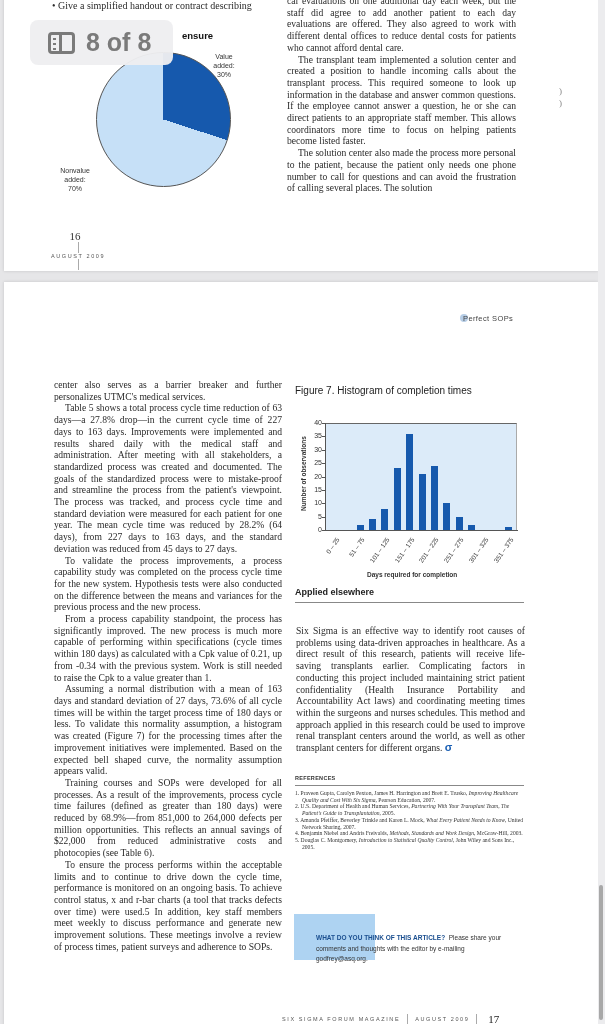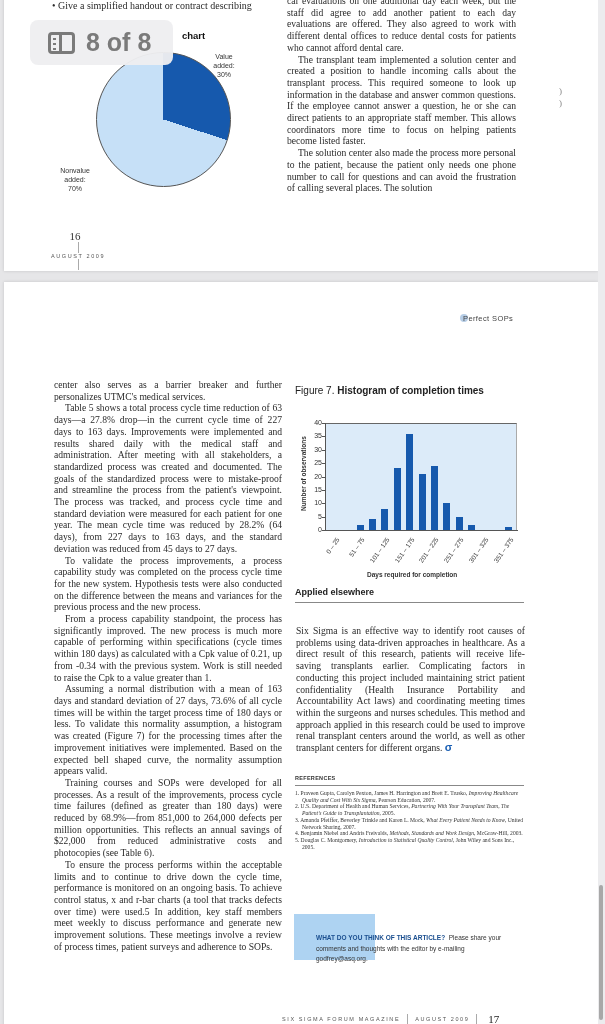--- a/index.html
+++ b/index.html
@@ -34,21 +34,21 @@
   .badge-icon span { position: absolute; left: 2px; width: 3px; height: 2px; background: #7a7a7a; }
   .badge-text { font-family: "Liberation Sans", sans-serif; font-weight: bold; font-size: 25px; color: #7a7a7a; }
 
   .bracket-marks { position: absolute; left: 555px; top: 95px; font-size: 9px; color: #888; line-height: 12px; }
 
   
   .running-head { position: absolute; left: 456px; top: 32px; font-family: "Liberation Sans", sans-serif; font-size: 7.5px; color: #444; letter-spacing: 0.4px; }
   .running-head .dot { display: inline-block; width: 8px; height: 8px; border-radius: 50%; background: #b6cde6; margin-right: -5px; vertical-align: -1px; }
   .p2-left { position: absolute; left: 50px; top: 97px; width: 228px; }
   .fig-title { position: absolute; left: 291px; top: 103px; width: 230px; font-family: "Liberation Sans", sans-serif; font-size: 10px; line-height: 11px; color: #222; }
-  .fig-title b { font-weight: bold; }
+  .fig-title b { font-weight: normal; }
   .fig-title .l2 { display: block; padding-left: 57px; font-weight: bold; }
 
   .hist { position: absolute; left: 291px; top: 130px; width: 232px; height: 170px; }
   .hist-plot { position: absolute; left: 30px; top: 11px; width: 192px; height: 107px; background: #dcebf9; border-top: 1px solid #666; border-right: 1px solid #aaa; }
   .hist-axis-y { position: absolute; left: 30px; top: 11px; width: 1px; height: 107px; background: #555; }
   .hist-axis-x { position: absolute; left: 30px; top: 118px; width: 193px; height: 1px; background: #555; }
   .ytick { position: absolute; left: 13px; width: 14px; text-align: right; font-family: "Liberation Sans", sans-serif; font-size: 7px; color: #333; line-height: 8px; }
   .ytick-mark { position: absolute; left: 27px; width: 3px; height: 1px; background: #555; }
   .bar { position: absolute; width: 7px; background: #1659ad; }
   .xlab { position: absolute; top: 124px; font-family: "Liberation Sans", sans-serif; font-size: 6.5px; color: #333; transform-origin: right top; transform: rotate(-55deg); white-space: nowrap; text-align: right; width: 34px; }
@@ -69,21 +69,21 @@
   .cta b { color: #1a4e8f; font-weight: bold; }
   .footer-right { position: absolute; left: 278px; top: 731px; display: flex; align-items: center; white-space: nowrap; }
   .footer-right .pg { font-family: "Liberation Serif", serif; font-size: 11px; color: #222; margin-left: 4px; }
 </style>
 </head>
 <body>
 
 <div class="page" id="page1">
   <div class="p1-bullet">• <span>Give a simplified handout or contract describing</span></div>
 
-  <div class="p1-chart-title">chart</div>
+  <div class="p1-chart-title">ensure</div>
   <div class="pie" id="pie" style="background: conic-gradient(rgb(22, 89, 173) 0deg, rgb(22, 89, 173) 30%, rgb(198, 224, 247) 30%, rgb(198, 224, 247) 100%);"></div>
   <div class="pie-label" style="left:200px; top:62px; width:40px;" id="lbl-va">
       <div>Value</div>
       <div>added:</div>
       <div>30%</div>
     </div>
   <div class="pie-label" style="left:50px; top:176px; width:42px;" id="lbl-nva">
       <div>Nonvalue</div>
       <div>added:</div>
       <div>70%</div>

